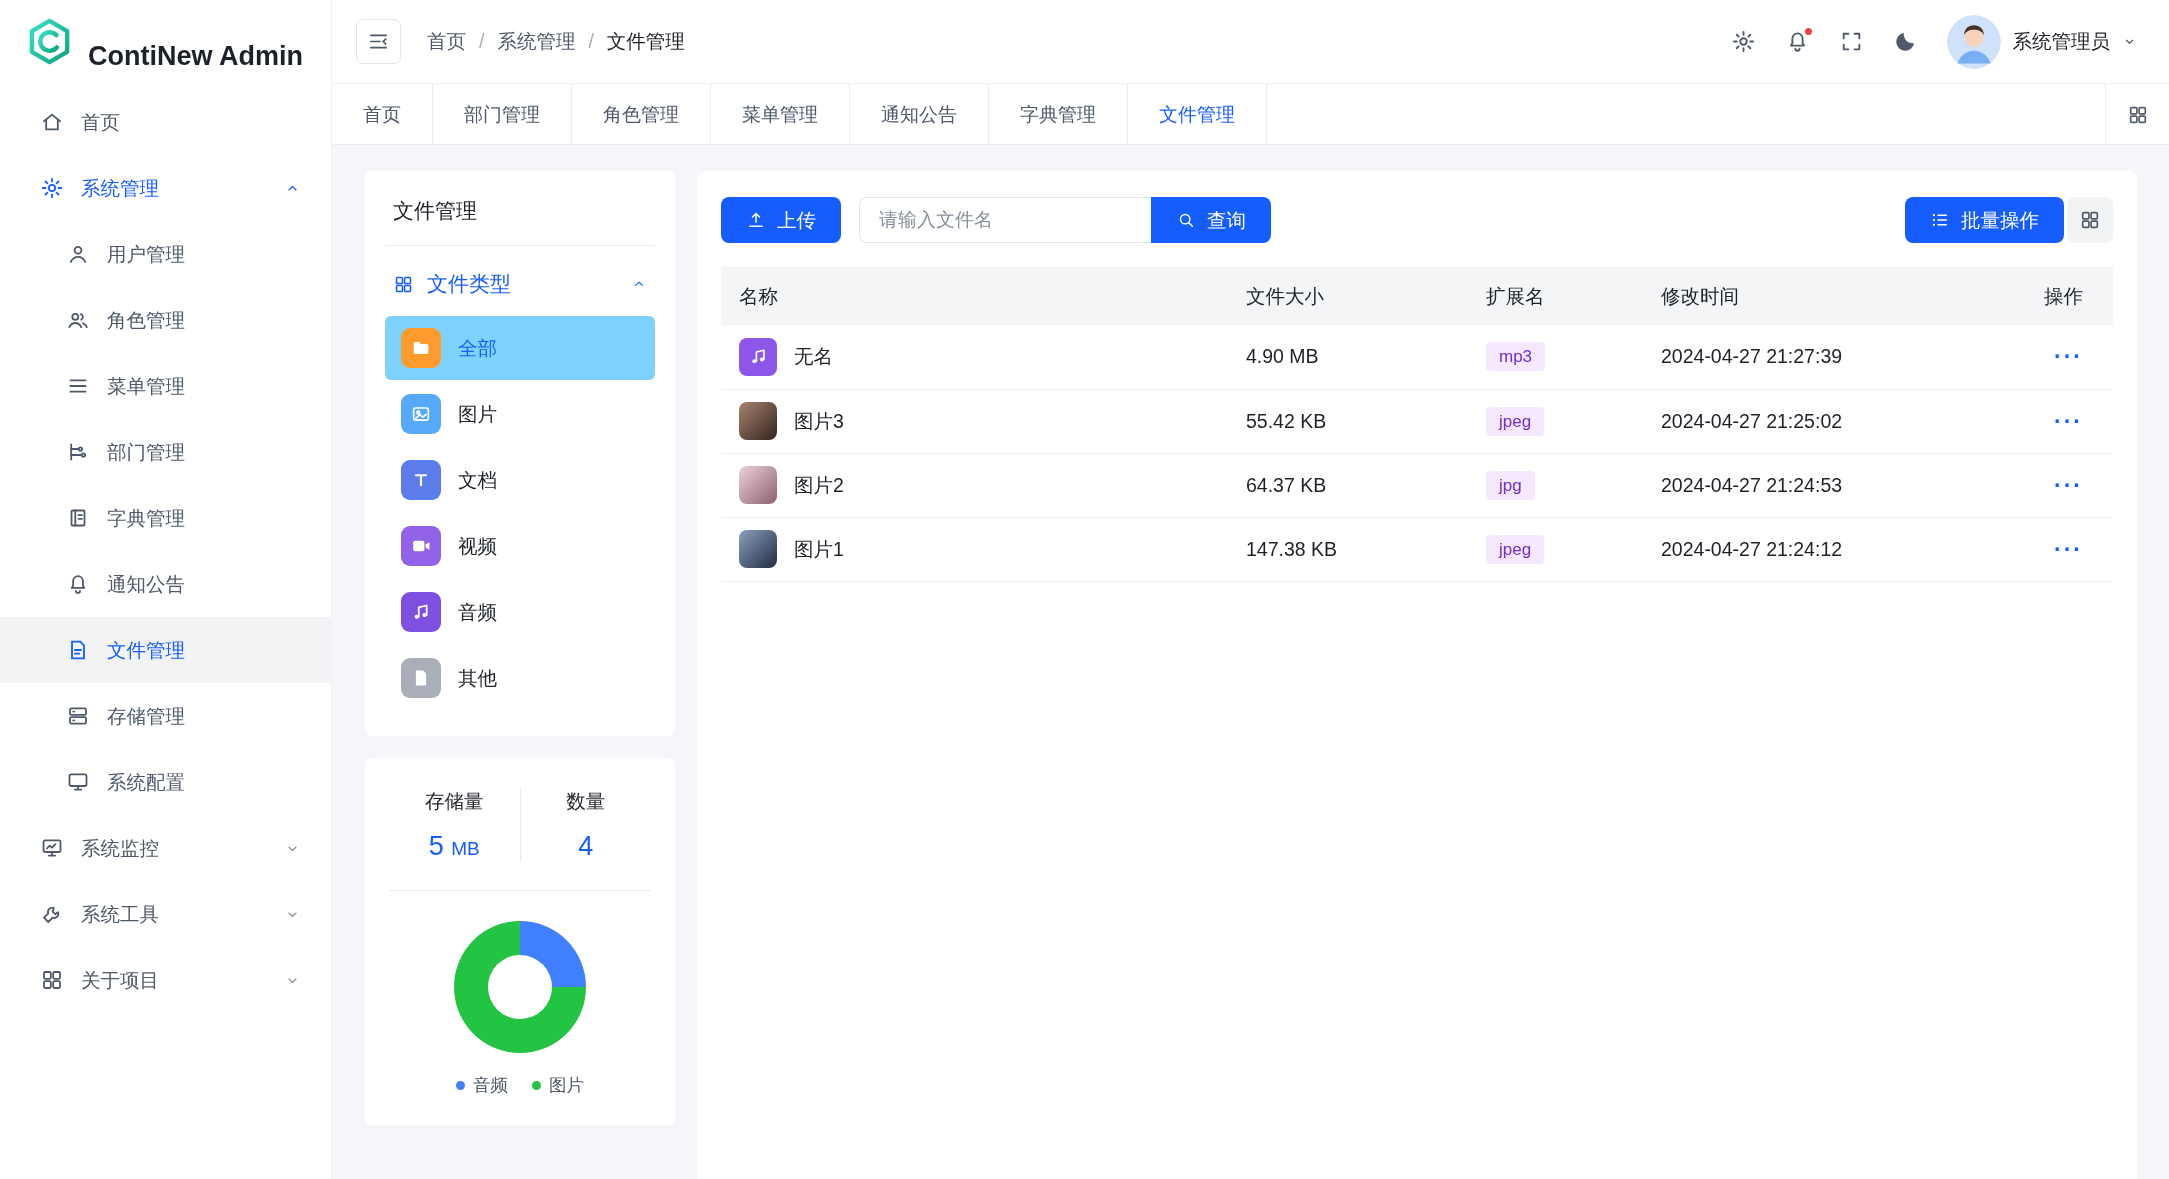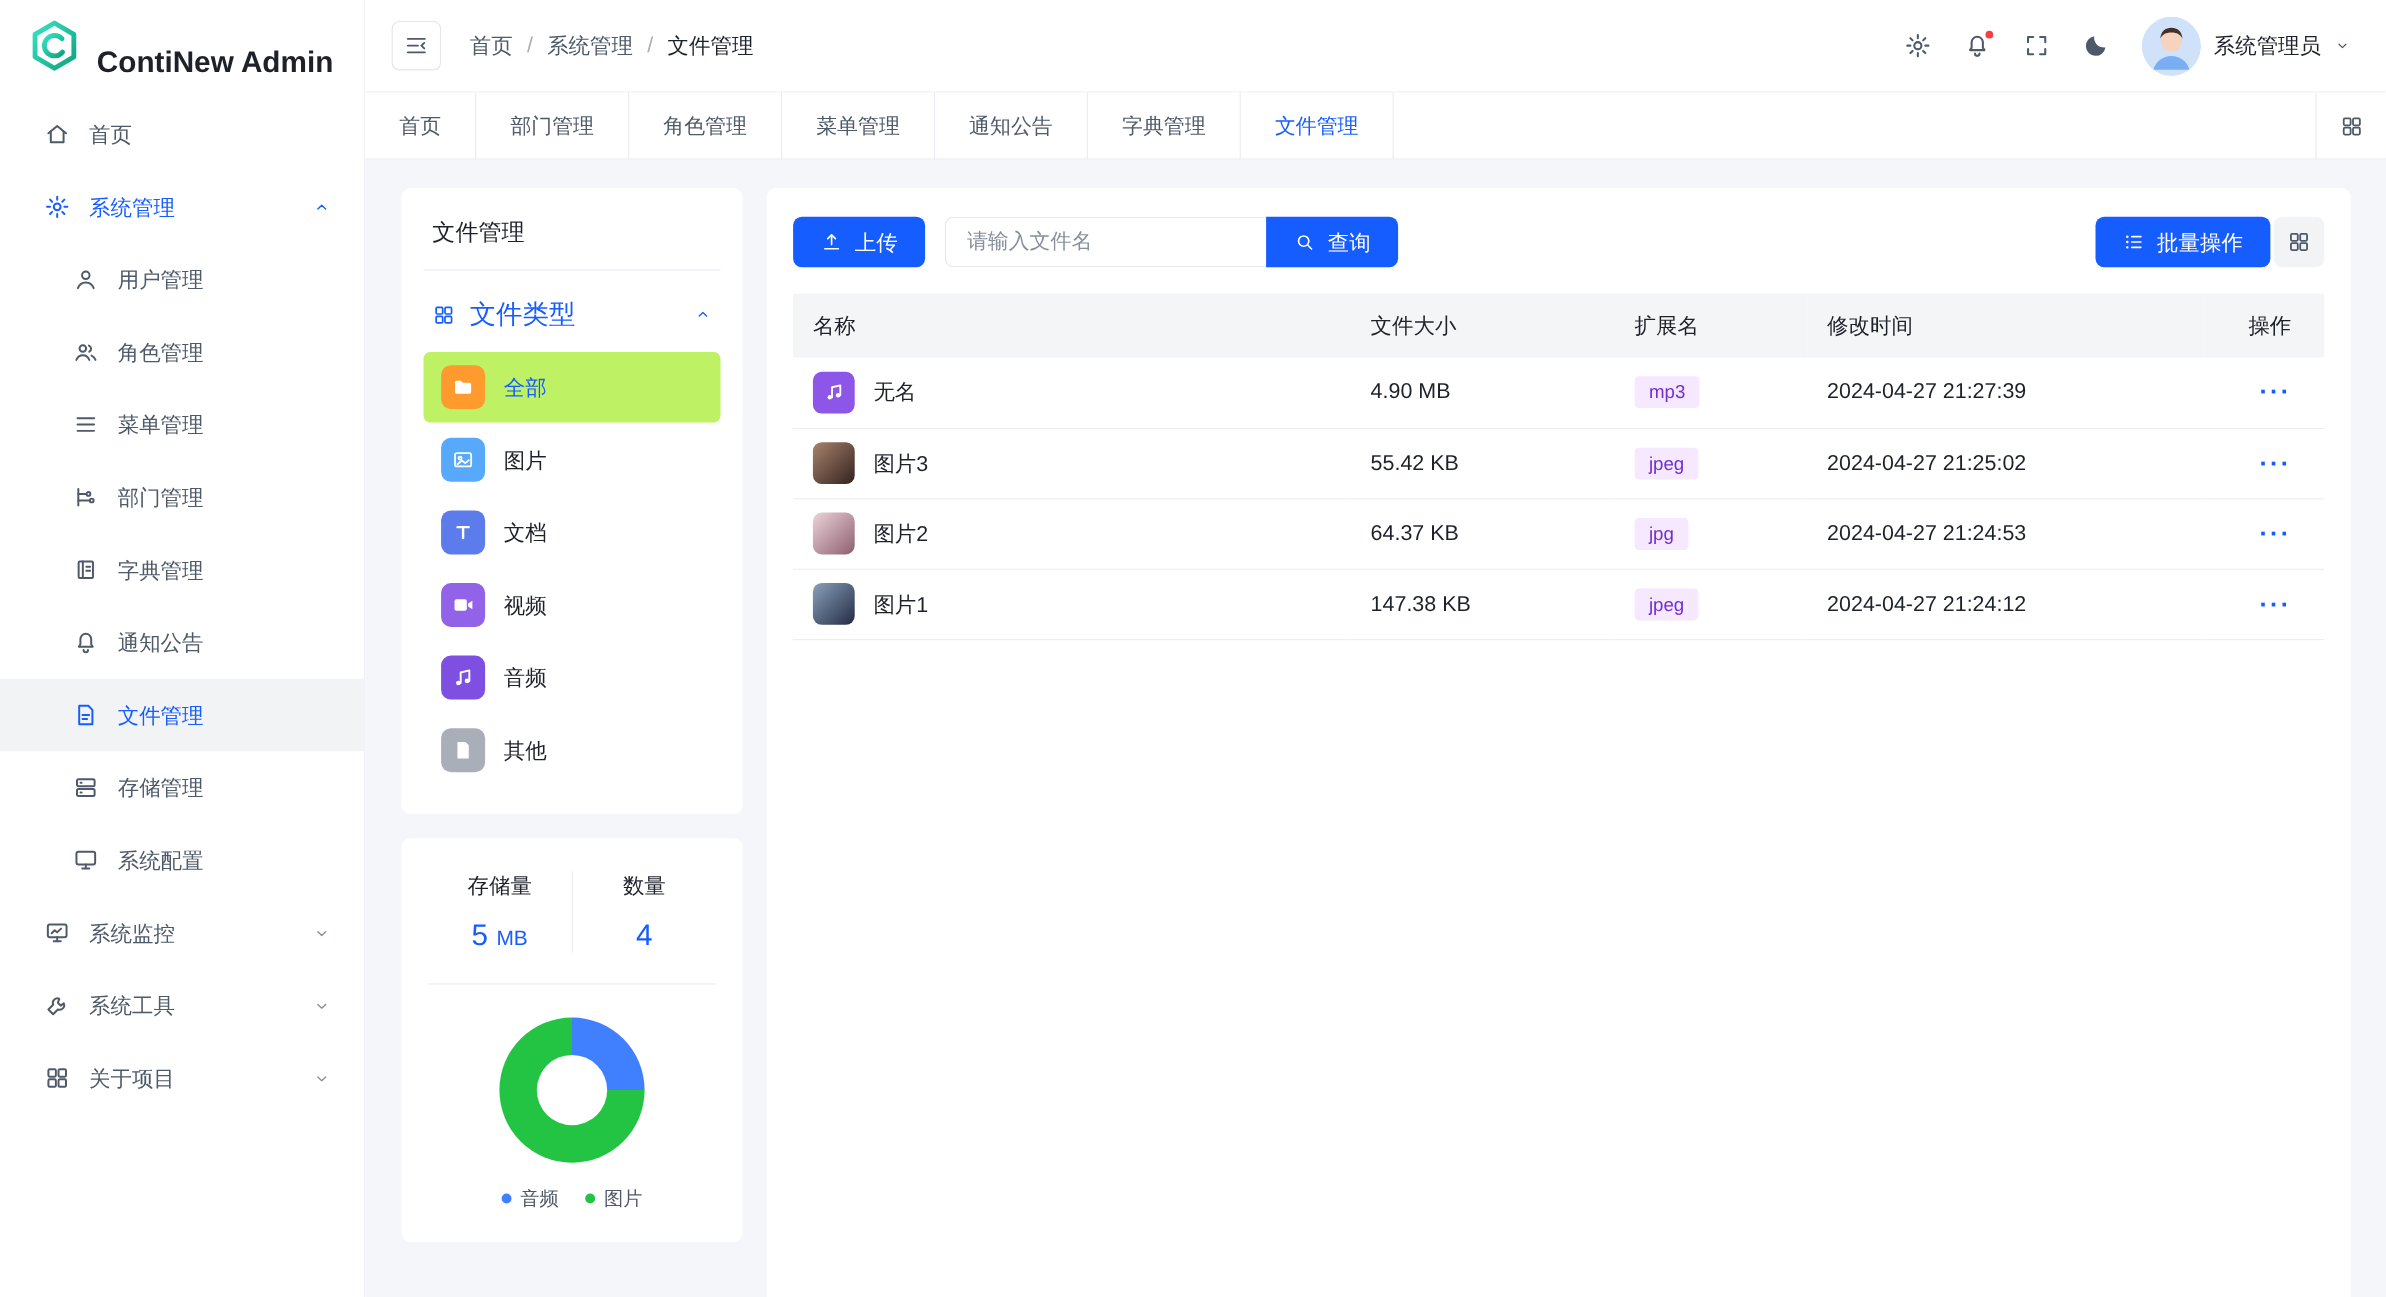--- a/index.html
+++ b/index.html
@@ -51,25 +51,25 @@
   .tab.active{color:var(--primary);}
   .tab-actions{width:64px;flex:none;display:flex;align-items:center;justify-content:center;border-left:1px solid #E9EBF0;color:var(--textSub);font-size:22px;cursor:pointer;background:none;border-top:none;border-right:none;border-bottom:none;}
 
   
   .content{flex:1;min-height:0;display:flex;gap:22px;padding:26px 32px 0 33px;align-items:stretch;}
   .card{background:#fff;border-radius:8px;}
   .left-col{width:310px;flex:none;display:flex;flex-direction:column;gap:22px;}
 
   .file-panel{padding:26px 20px 24px;}
   .panel-title{font-size:21px;color:var(--textMain);font-weight:500;padding:0 8px 20px;border-bottom:1px solid #E9EBF0;}
-  .type-group-header{display:flex;align-items:center;gap:13px;padding:24px 8px 16px;color:var(--primary);font-size:24px;cursor:pointer;}
+  .type-group-header{display:flex;align-items:center;gap:13px;padding:24px 8px 16px;color:var(--primary);font-size:21px;cursor:pointer;}
   .type-group-header .tg-icon{font-size:21px;display:flex;}
   .type-group-header .tg-caret{margin-left:auto;font-size:16px;display:flex;}
   .type-item{display:flex;align-items:center;gap:17px;height:64px;padding:0 16px;margin:2px 0;border-radius:6px;font-size:19.5px;color:var(--textMain);cursor:pointer;}
-  .type-item.active{background:#bef264;color:var(--primary);}
+  .type-item.active{background:#7dd3fc;color:var(--primary);}
   .type-icon{width:40px;height:40px;flex:none;border-radius:9px;display:flex;align-items:center;justify-content:center;color:#fff;font-size:22px;}
 
   .stats-card{padding:30px 24px 28px;}
   .stats-row{display:flex;}
   .stat{flex:1;text-align:center;}
   .stat:first-child{border-right:1px solid #E9EBF0;}
   .stat-label{font-size:19.5px;color:var(--textMain);font-family:Liberation Mono, monospace;}
   .stat-value{margin-top:16px;font-size:27px;font-weight:500;color:var(--primary);}
   .stat-value .unit{font-size:19px;font-weight:400;}
   .stats-hr{border:none;border-top:1px solid #E9EBF0;margin:28px 0 30px;}

